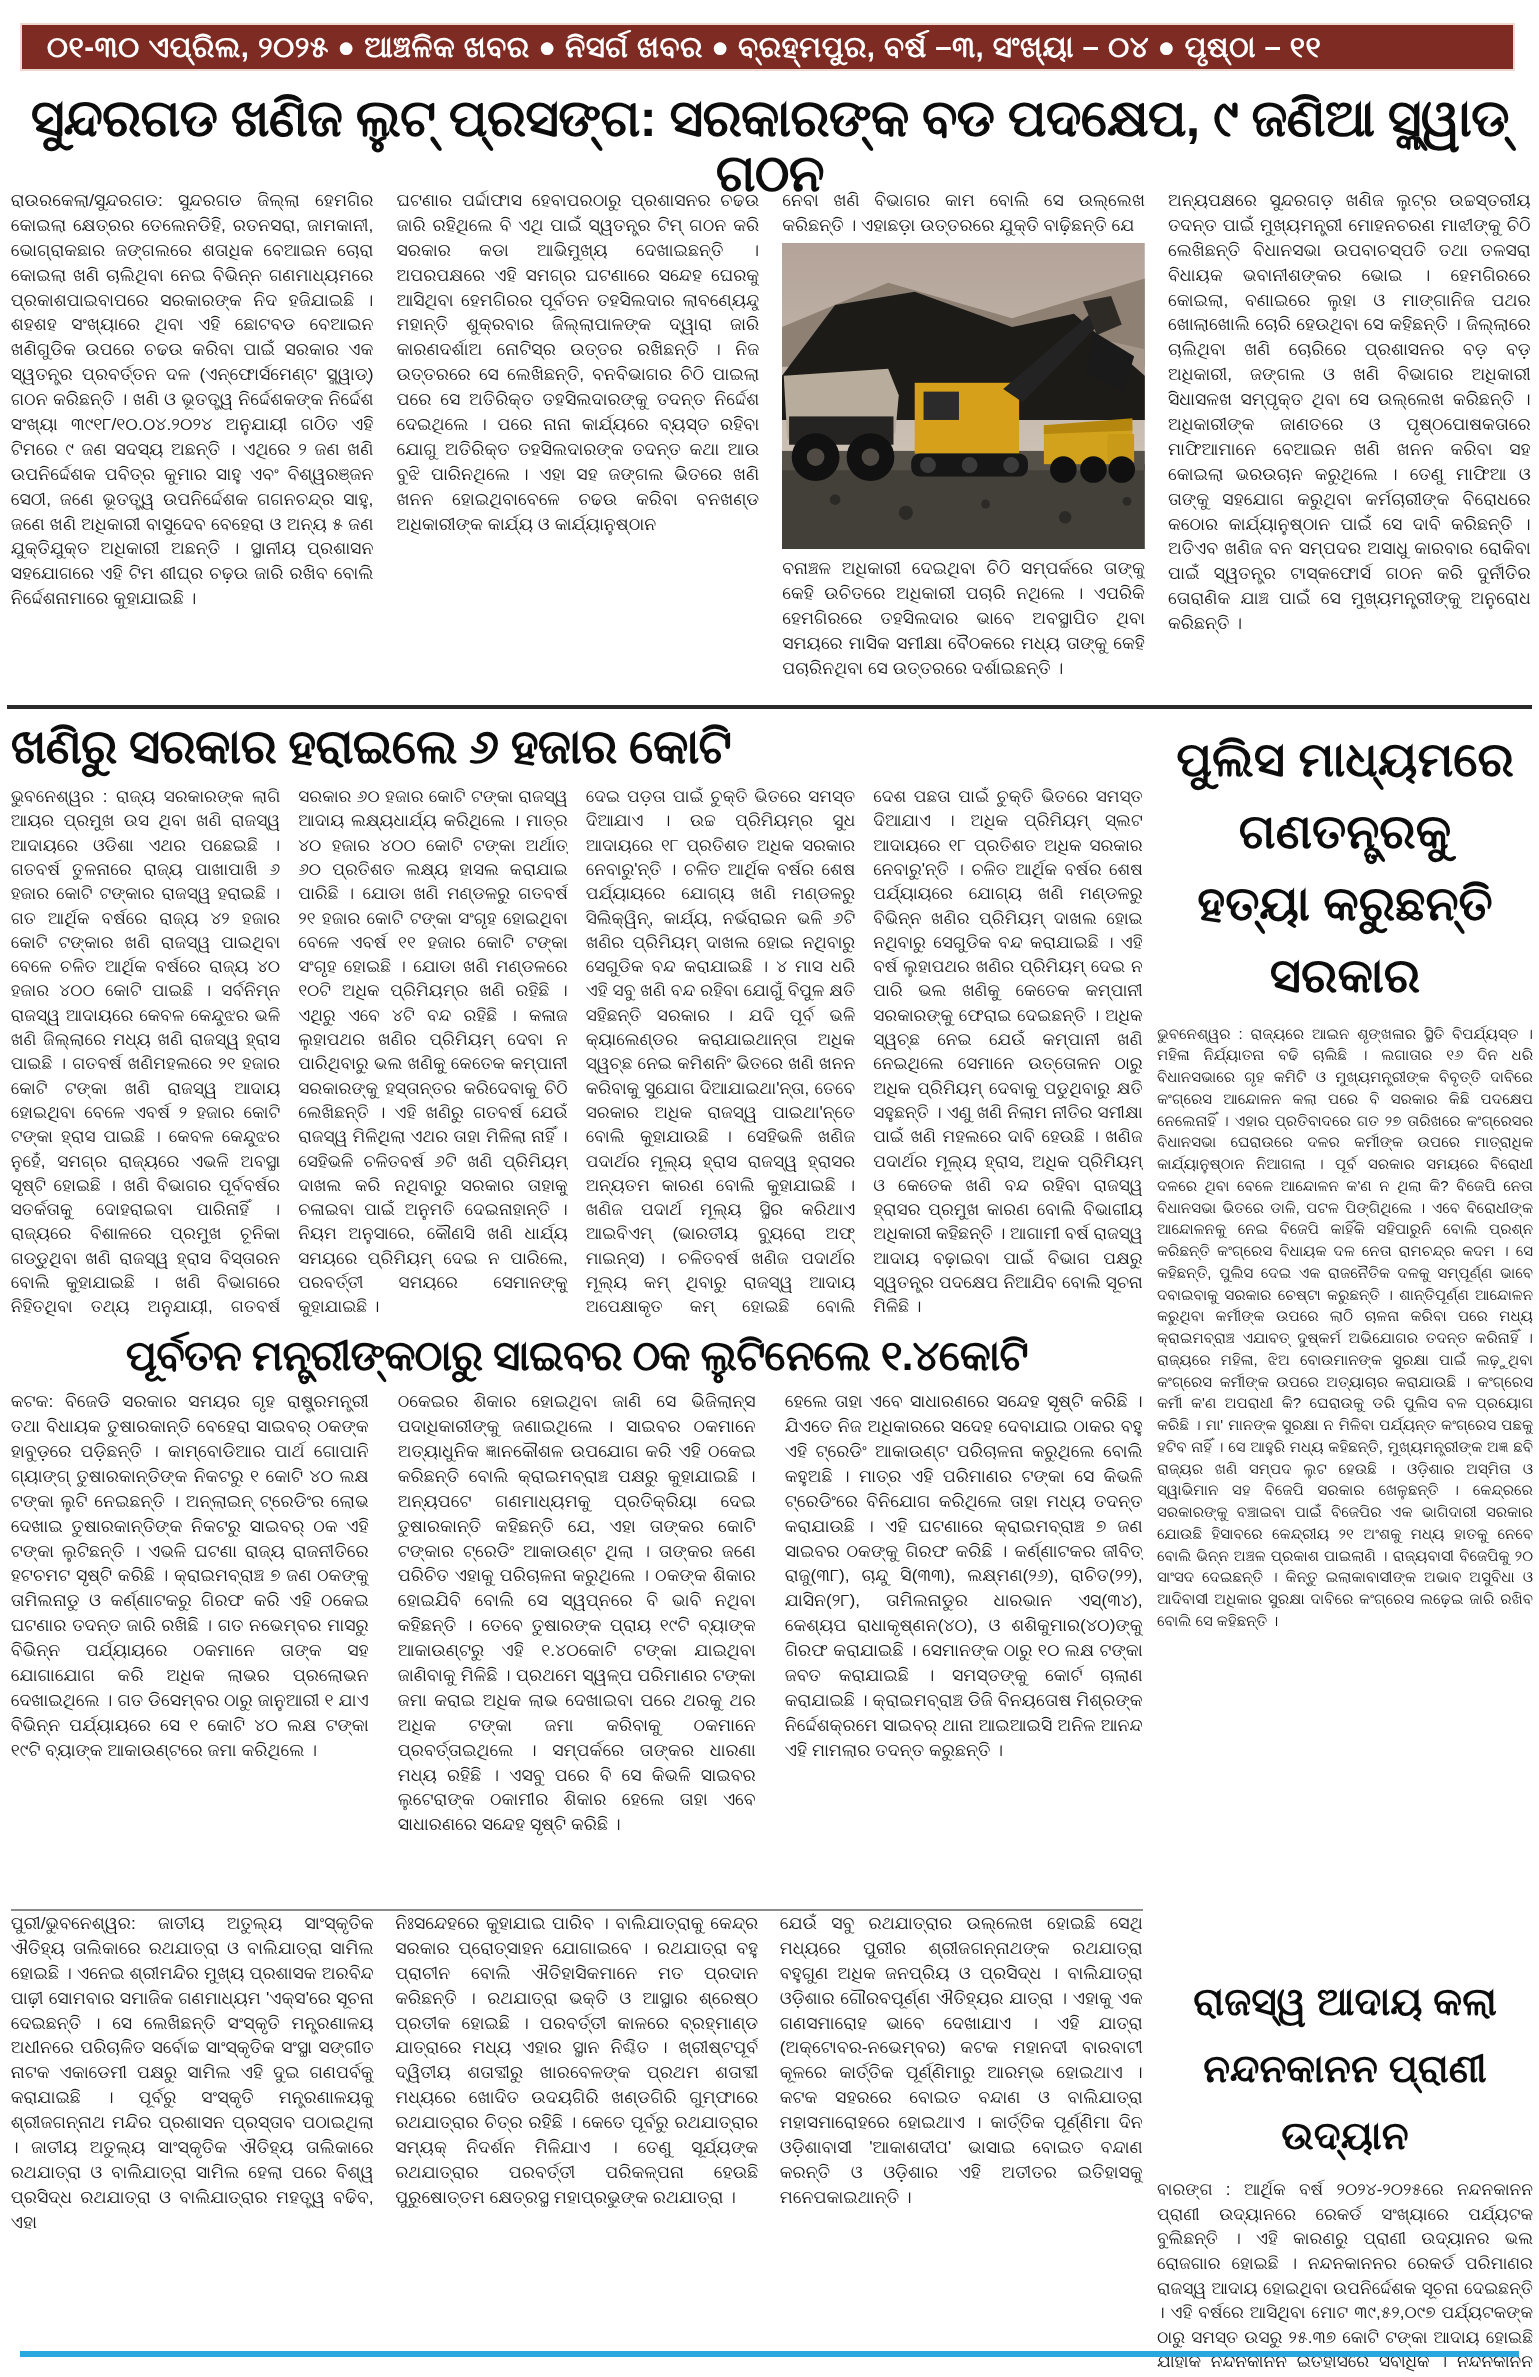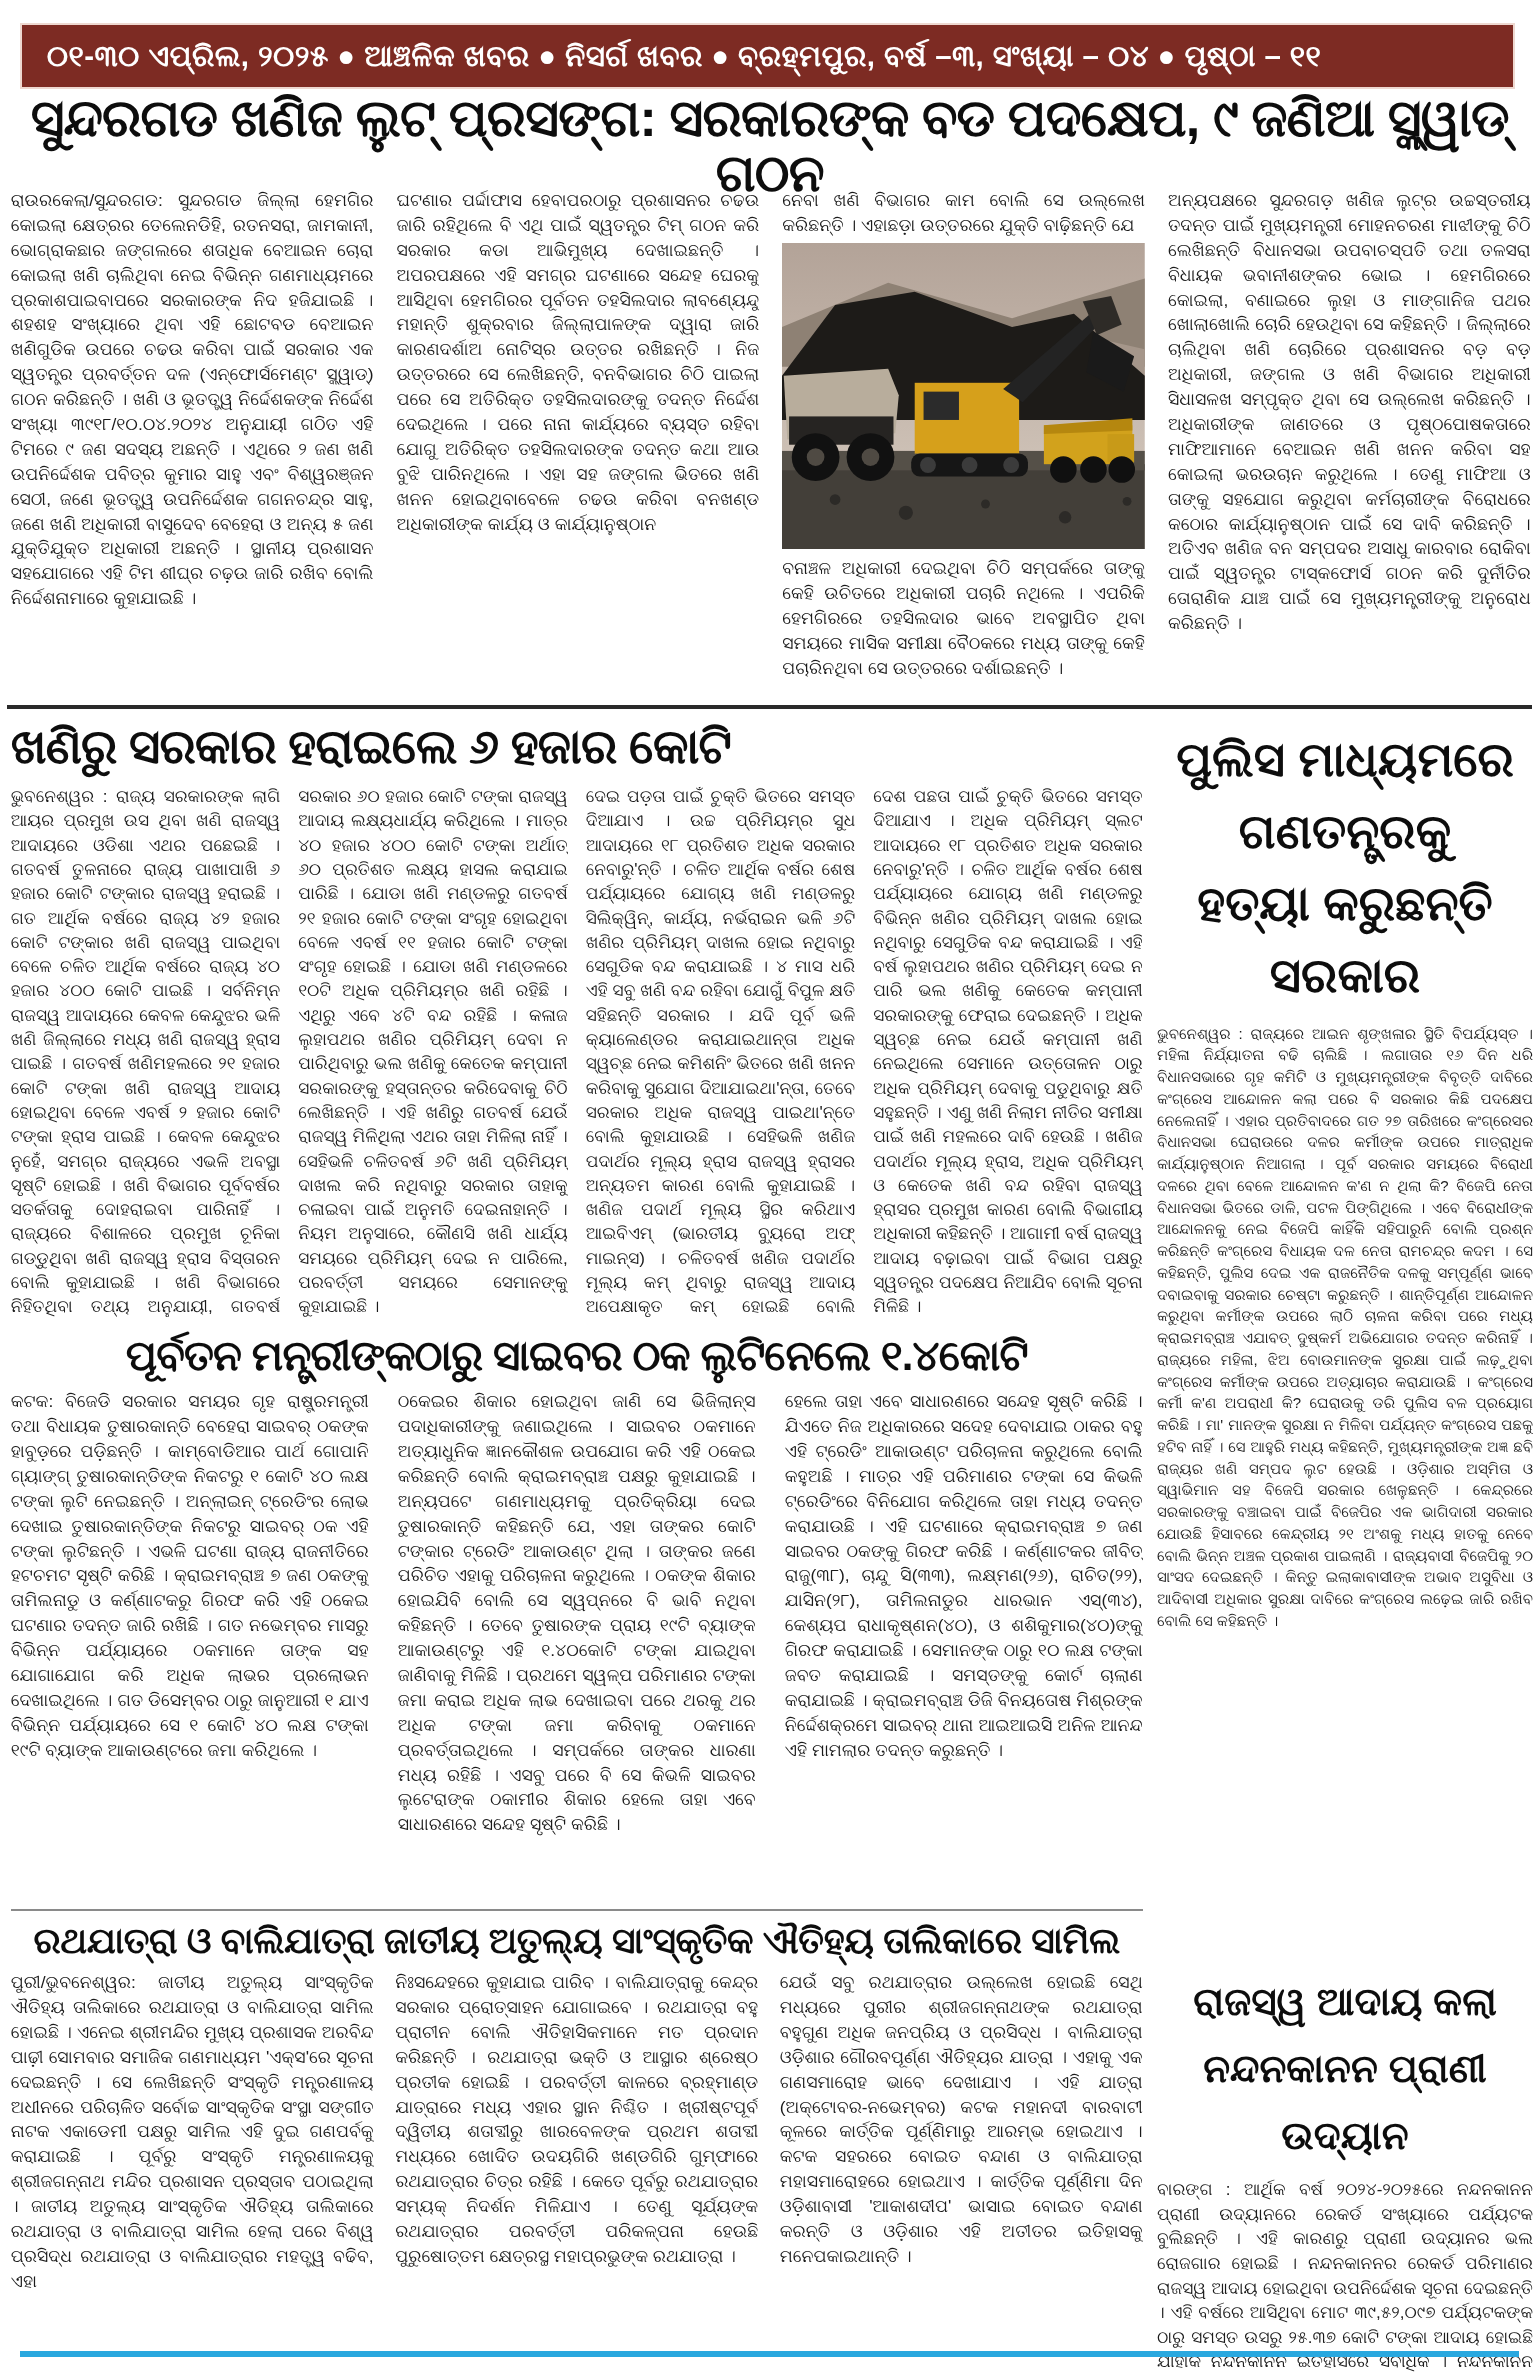--- a/index.html
+++ b/index.html
@@ -3,21 +3,21 @@
 <meta charset="utf-8">
 <style>
   html,body{margin:0;padding:0;background:#e9e9e9;}
   .page{
     position:relative;width:1540px;height:2377px;background:#ffffff;
     font-family:"Liberation Sans","DejaVu Sans",sans-serif;color:#141414;
     overflow:hidden;margin:0 auto;
   }
   
   .masthead{
-    position:absolute;left:19.7px;top:23px;width:1495px;height:66px;
+    position:absolute;left:19.7px;top:23px;width:1495px;height:48px;
     background:#7d2b23;border:2.7px solid #eed8d0;box-sizing:border-box;
     display:flex;align-items:center;padding:0 25px;
     color:#ffffff;font-size:29.5px;font-weight:bold;letter-spacing:0.4px;white-space:nowrap;overflow:hidden;
   }
   
   .h1{
     position:absolute;left:7.2px;top:91px;width:1525px;text-align:center;
     font-size:52px;font-weight:800;line-height:1.05;letter-spacing:-0.9px;color:#0d0d0d;
   }
   .story-top{position:absolute;left:10.7px;top:188px;width:1520px;height:511px;display:flex;gap:23px;}
@@ -124,21 +124,20 @@
     </div>
 
     <h3 class="h3">ପୂର୍ବତନ ମନ୍ତ୍ରୀଙ୍କଠାରୁ ସାଇବର ଠକ ଲୁଟିନେଲେ ୧.୪କୋଟି</h3>
     <div class="cols3a">
       <div class="bodycol">କଟକ: ବିଜେଡି ସରକାର ସମୟର ଗୃହ ରାଷ୍ଟ୍ରମନ୍ତ୍ରୀ ତଥା ବିଧାୟକ ତୁଷାରକାନ୍ତି ବେହେରା ସାଇବର୍ ଠକଙ୍କ ହାବୁଡ଼ରେ ପଡ଼ିଛନ୍ତି । କାମ୍ବୋଡିଆର ପାର୍ଥ ଗୋପାନି ଗ୍ୟାଙ୍ଗ୍ ତୁଷାରକାନ୍ତିଙ୍କ ନିକଟରୁ ୧ କୋଟି ୪୦ ଲକ୍ଷ ଟଙ୍କା ଲୁଟି ନେଇଛନ୍ତି । ଅନ୍‌ଲାଇନ୍ ଟ୍ରେଡିଂର ଲୋଭ ଦେଖାଇ ତୁଷାରକାନ୍ତିଙ୍କ ନିକଟରୁ ସାଇବର୍ ଠକ ଏହି ଟଙ୍କା ଲୁଟିଛନ୍ତି । ଏଭଳି ଘଟଣା ରାଜ୍ୟ ରାଜନୀତିରେ ହଟଚମଟ ସୃଷ୍ଟି କରିଛି । କ୍ରାଇମବ୍ରାଞ୍ଚ ୭ ଜଣ ଠକଙ୍କୁ ତାମିଲନାଡୁ ଓ କର୍ଣ୍ଣାଟକରୁ ଗିରଫ କରି ଏହି ଠକେଇ ଘଟଣାର ତଦନ୍ତ ଜାରି ରଖିଛି । ଗତ ନଭେମ୍ବର ମାସରୁ ବିଭିନ୍ନ ପର୍ଯ୍ୟାୟରେ ଠକମାନେ ତାଙ୍କ ସହ ଯୋଗାଯୋଗ କରି ଅଧିକ ଲାଭର ପ୍ରଲୋଭନ ଦେଖାଇଥିଲେ । ଗତ ଡିସେମ୍ବର ଠାରୁ ଜାନୁଆରୀ ୧ ଯାଏ ବିଭିନ୍ନ ପର୍ଯ୍ୟାୟରେ ସେ ୧ କୋଟି ୪୦ ଲକ୍ଷ ଟଙ୍କା ୧୯ଟି ବ୍ୟାଙ୍କ ଆକାଉଣ୍ଟରେ ଜମା କରିଥିଲେ ।</div>
       <div class="bodycol">ଠକେଇର ଶିକାର ହୋଇଥିବା ଜାଣି ସେ ଭିଜିଲାନ୍ସ ପଦାଧିକାରୀଙ୍କୁ ଜଣାଇଥିଲେ । ସାଇବର ଠକମାନେ ଅତ୍ୟାଧୁନିକ ଜ୍ଞାନକୌଶଳ ଉପଯୋଗ କରି ଏହି ଠକେଇ କରିଛନ୍ତି ବୋଲି କ୍ରାଇମବ୍ରାଞ୍ଚ ପକ୍ଷରୁ କୁହାଯାଇଛି । ଅନ୍ୟପଟେ ଗଣମାଧ୍ୟମକୁ ପ୍ରତିକ୍ରିୟା ଦେଇ ତୁଷାରକାନ୍ତି କହିଛନ୍ତି ଯେ, ଏହା ତାଙ୍କର କୋଟି ଟଙ୍କାର ଟ୍ରେଡିଂ ଆକାଉଣ୍ଟ ଥିଲା । ତାଙ୍କର ଜଣେ ପରିଚିତ ଏହାକୁ ପରିଚାଳନା କରୁଥିଲେ । ଠକଙ୍କ ଶିକାର ହୋଇଯିବି ବୋଲି ସେ ସ୍ୱପ୍ନରେ ବି ଭାବି ନଥିବା କହିଛନ୍ତି । ତେବେ ତୁଷାରଙ୍କ ପ୍ରାୟ ୧୯ଟି ବ୍ୟାଙ୍କ ଆକାଉଣ୍ଟରୁ ଏହି ୧.୪୦କୋଟି ଟଙ୍କା ଯାଇଥିବା ଜାଣିବାକୁ ମିଳିଛି । ପ୍ରଥମେ ସ୍ୱଳ୍ପ ପରିମାଣର ଟଙ୍କା ଜମା କରାଇ ଅଧିକ ଲାଭ ଦେଖାଇବା ପରେ ଥରକୁ ଥର ଅଧିକ ଟଙ୍କା ଜମା କରିବାକୁ ଠକମାନେ ପ୍ରବର୍ତ୍ତାଇଥିଲେ । ସମ୍ପର୍କରେ ତାଙ୍କର ଧାରଣା ମଧ୍ୟ ରହିଛି । ଏସବୁ ପରେ ବି ସେ କିଭଳି ସାଇବର ଲୁଟେରାଙ୍କ ଠକାମୀର ଶିକାର ହେଲେ ତାହା ଏବେ ସାଧାରଣରେ ସନ୍ଦେହ ସୃଷ୍ଟି କରିଛି ।</div>
       <div class="bodycol">ହେଲେ ତାହା ଏବେ ସାଧାରଣରେ ସନ୍ଦେହ ସୃଷ୍ଟି କରିଛି । ଯିଏତେ ନିଜ ଅଧିକାରରେ ସଦେହ ଦେବାଯାଇ ଠାକର ବହୁ ଏହି ଟ୍ରେଡିଂ ଆକାଉଣ୍ଟ ପରିଚାଳନା କରୁଥିଲେ ବୋଲି କହୁଅଛି । ମାତ୍ର ଏହି ପରିମାଣର ଟଙ୍କା ସେ କିଭଳି ଟ୍ରେଡିଂରେ ବିନିଯୋଗ କରିଥିଲେ ତାହା ମଧ୍ୟ ତଦନ୍ତ କରାଯାଉଛି । ଏହି ଘଟଣାରେ କ୍ରାଇମବ୍ରାଞ୍ଚ ୭ ଜଣ ସାଇବର ଠକଙ୍କୁ ଗିରଫ କରିଛି । କର୍ଣ୍ଣାଟକର ଜୀବିତ୍ ରାଜୁ(୩୮), ଚାନ୍ଦୁ ସି(୩୩), ଲକ୍ଷ୍ମଣ(୨୬), ରାଚିତ(୨୨), ଯାସିନ(୨୮), ତାମିଲନାଡୁର ଧାରଭାନ ଏସ୍(୩୪), କେଶ୍ୟପ ରାଧାକୃଷ୍ଣନ(୪୦), ଓ ଶଶିକୁମାର(୪୦)ଙ୍କୁ ଗିରଫ କରାଯାଇଛି । ସେମାନଙ୍କ ଠାରୁ ୧୦ ଲକ୍ଷ ଟଙ୍କା ଜବତ କରାଯାଇଛି । ସମସ୍ତଙ୍କୁ କୋର୍ଟ ଚାଲାଣ କରାଯାଇଛି । କ୍ରାଇମବ୍ରାଞ୍ଚ ଡିଜି ବିନୟତୋଷ ମିଶ୍ରଙ୍କ ନିର୍ଦ୍ଦେଶକ୍ରମେ ସାଇବର୍ ଥାନା ଆଇଆଇସି ଅନିଳ ଆନନ୍ଦ ଏହି ମାମଲାର ତଦନ୍ତ କରୁଛନ୍ତି ।</div>
     </div>
 
     <div class="rule-light"></div>
-    <h4 class="h4">ରଥଯାତ୍ରା ଓ ବାଲିଯାତ୍ରା ଜାତୀୟ ଅତୁଲ୍ୟ ସାଂସ୍କୃତିକ ଐତିହ୍ୟ ତାଲିକାରେ ସାମିଲ</h4>
     <div class="cols3b">
       <div class="bodycol">ପୁରୀ/ଭୁବନେଶ୍ୱର: ଜାତୀୟ ଅତୁଲ୍ୟ ସାଂସ୍କୃତିକ ଐତିହ୍ୟ ତାଲିକାରେ ରଥଯାତ୍ରା ଓ ବାଲିଯାତ୍ରା ସାମିଲ ହୋଇଛି । ଏନେଇ ଶ୍ରୀମନ୍ଦିର ମୁଖ୍ୟ ପ୍ରଶାସକ ଅରବିନ୍ଦ ପାଢ଼ୀ ସୋମବାର ସମାଜିକ ଗଣମାଧ୍ୟମ 'ଏକ୍ସ'ରେ ସୂଚନା ଦେଇଛନ୍ତି । ସେ ଲେଖିଛନ୍ତି ସଂସ୍କୃତି ମନ୍ତ୍ରଣାଳୟ ଅଧୀନରେ ପରିଚାଳିତ ସର୍ବୋଚ୍ଚ ସାଂସ୍କୃତିକ ସଂସ୍ଥା ସଙ୍ଗୀତ ନାଟକ ଏକାଡେମୀ ପକ୍ଷରୁ ସାମିଲ ଏହି ଦୁଇ ଗଣପର୍ବକୁ କରାଯାଇଛି । ପୂର୍ବରୁ ସଂସ୍କୃତି ମନ୍ତ୍ରଣାଳୟକୁ ଶ୍ରୀଜଗନ୍ନାଥ ମନ୍ଦିର ପ୍ରଶାସନ ପ୍ରସ୍ତାବ ପଠାଇଥିଲା ।  ଜାତୀୟ ଅତୁଲ୍ୟ ସାଂସ୍କୃତିକ ଐତିହ୍ୟ ତାଲିକାରେ ରଥଯାତ୍ରା ଓ ବାଲିଯାତ୍ରା ସାମିଲ ହେଲା ପରେ ବିଶ୍ୱ ପ୍ରସିଦ୍ଧ ରଥଯାତ୍ରା ଓ ବାଲିଯାତ୍ରାର ମହତ୍ତ୍ୱ ବଢିବ, ଏହା</div>
       <div class="bodycol">ନିଃସନ୍ଦେହରେ କୁହାଯାଇ ପାରିବ । ବାଲିଯାତ୍ରାକୁ କେନ୍ଦ୍ର ସରକାର ପ୍ରୋତ୍ସାହନ ଯୋଗାଇବେ । ରଥଯାତ୍ରା ବହୁ ପ୍ରାଚୀନ ବୋଲି ଐତିହାସିକମାନେ ମତ ପ୍ରଦାନ କରିଛନ୍ତି । ରଥଯାତ୍ରା ଭକ୍ତି ଓ ଆସ୍ଥାର ଶ୍ରେଷ୍ଠ ପ୍ରତୀକ ହୋଇଛି । ପରବର୍ତ୍ତୀ କାଳରେ ବ୍ରହ୍ମାଣ୍ଡ ଯାତ୍ରାରେ ମଧ୍ୟ ଏହାର ସ୍ଥାନ ନିଶ୍ଚିତ । ଖ୍ରୀଷ୍ଟପୂର୍ବ ଦ୍ୱିତୀୟ ଶତାବ୍ଦୀରୁ ଖାରବେଳଙ୍କ ପ୍ରଥମ ଶତାବ୍ଦୀ ମଧ୍ୟରେ ଖୋଦିତ ଉଦୟଗିରି ଖଣ୍ଡଗିରି ଗୁମ୍ଫାରେ ରଥଯାତ୍ରାର ଚିତ୍ର ରହିଛି । କେତେ ପୂର୍ବରୁ ରଥଯାତ୍ରାର ସମ୍ୟକ୍ ନିଦର୍ଶନ ମିଳିଯାଏ । ତେଣୁ ସୂର୍ଯ୍ୟଙ୍କ ରଥଯାତ୍ରାର ପରବର୍ତ୍ତୀ ପରିକଳ୍ପନା ହେଉଛି ପୁରୁଷୋତ୍ତମ କ୍ଷେତ୍ରସ୍ଥ ମହାପ୍ରଭୁଙ୍କ ରଥଯାତ୍ରା ।</div>
       <div class="bodycol">ଯେଉଁ ସବୁ ରଥଯାତ୍ରାର ଉଲ୍ଲେଖ ହୋଇଛି ସେଥି ମଧ୍ୟରେ ପୁରୀର ଶ୍ରୀଜଗନ୍ନାଥଙ୍କ ରଥଯାତ୍ରା ବହୁଗୁଣ ଅଧିକ ଜନପ୍ରିୟ ଓ ପ୍ରସିଦ୍ଧ । ବାଲିଯାତ୍ରା ଓଡ଼ିଶାର ଗୌରବପୂର୍ଣ୍ଣ ଐତିହ୍ୟର ଯାତ୍ରା । ଏହାକୁ ଏକ ଗଣସମାରୋହ ଭାବେ ଦେଖାଯାଏ । ଏହି ଯାତ୍ରା (ଅକ୍ଟୋବର-ନଭେମ୍ବର) କଟକ ମହାନଦୀ ବାରବାଟୀ କୂଳରେ କାର୍ତ୍ତିକ ପୂର୍ଣ୍ଣିମାରୁ ଆରମ୍ଭ ହୋଇଥାଏ । କଟକ ସହରରେ ବୋଇତ ବନ୍ଦାଣ ଓ ବାଲିଯାତ୍ରା ମହାସମାରୋହରେ ହୋଇଥାଏ । କାର୍ତ୍ତିକ ପୂର୍ଣ୍ଣିମା ଦିନ ଓଡ଼ିଶାବାସୀ 'ଆକାଶଦୀପ' ଭାସାଇ ବୋଇତ ବନ୍ଦାଣ କରନ୍ତି ଓ ଓଡ଼ିଶାର ଏହି ଅତୀତର ଇତିହାସକୁ ମନେପକାଇଥାନ୍ତି ।</div>
     </div>
   </div>
 
   <aside class="right-col">
     <h3 class="h-police">
       <span>ପୁଲିସ ମାଧ୍ୟମରେ ଗଣତନ୍ତ୍ରକୁ</span><br>

